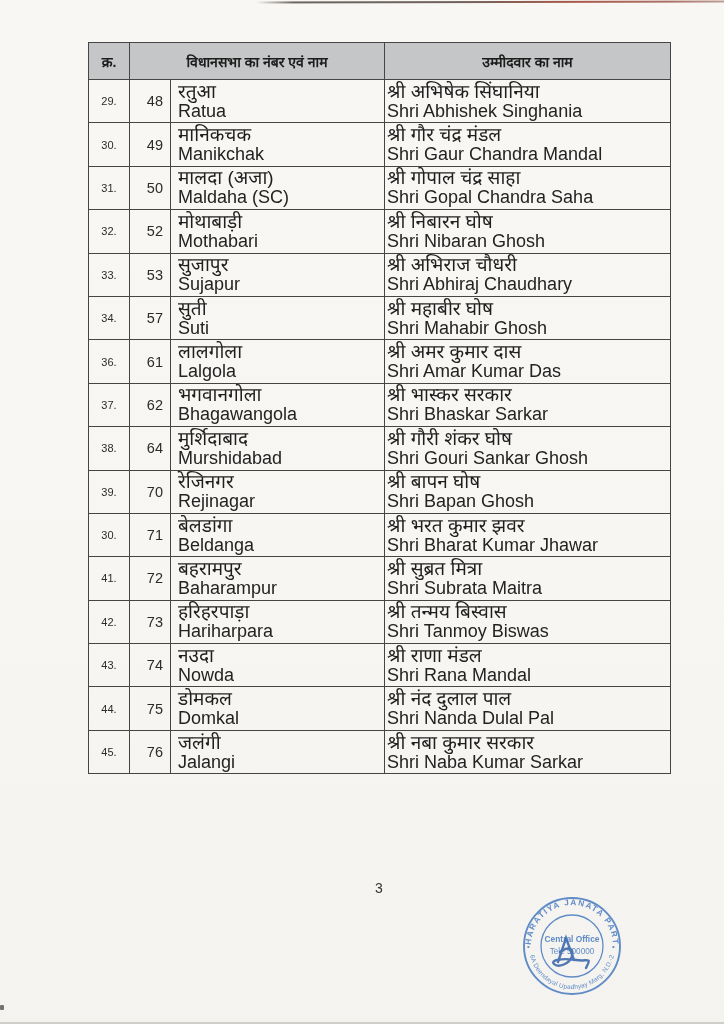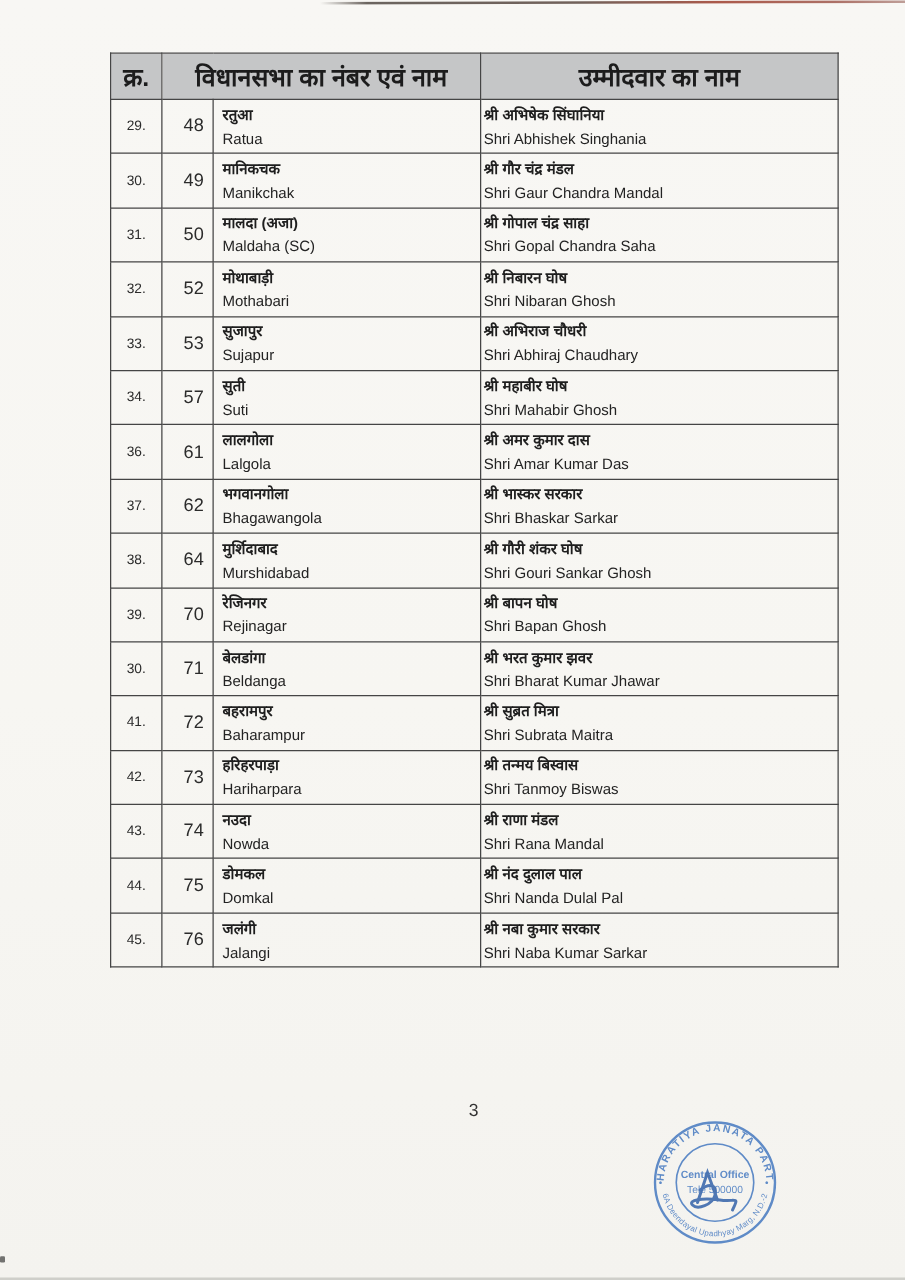--- a/index.html
+++ b/index.html
@@ -35,37 +35,37 @@
     color:#222;
   }
   .list-table th,.list-table td{
     border:1.5px solid #454545;
     padding:0;
     overflow:hidden;
   }
   .list-table thead tr{height:37px;}
   .list-table thead th{
     background:#c5c6c7;
-    font-size:20px;font-weight:bold;color:#1c1c1c;
+    font-size:14px;font-weight:bold;color:#1c1c1c;
     text-align:center;vertical-align:middle;
   }
   .list-table tbody tr{height:43.4px;}
   td.serial{
     text-align:center;vertical-align:middle;
     font-size:11px;color:#2b2b2b;
   }
   td.cnum{
     text-align:right;vertical-align:middle;
     padding-right:7px;
     font-size:14.5px;color:#2b2b2b;
   }
   td.cname{vertical-align:middle;padding-left:7px;}
   td.cand{vertical-align:middle;padding-left:2px;}
-  .hi{font-size:12px;line-height:20px;color:#1e1e1e;font-weight:700;}
-  .en{font-size:12px;line-height:19px;color:#232323;}
+  .hi{font-size:19px;line-height:20px;color:#1e1e1e;font-weight:400;}
+  .en{font-size:18px;line-height:19px;color:#232323;}
   .page-number{
     position:absolute;left:88px;top:880px;width:582px;
     text-align:center;font-size:14px;color:#333;
   }
   .stamp{
     position:absolute;left:502px;top:880px;width:140px;height:140px;
     opacity:.88;
   }
 </style>
 </head>

